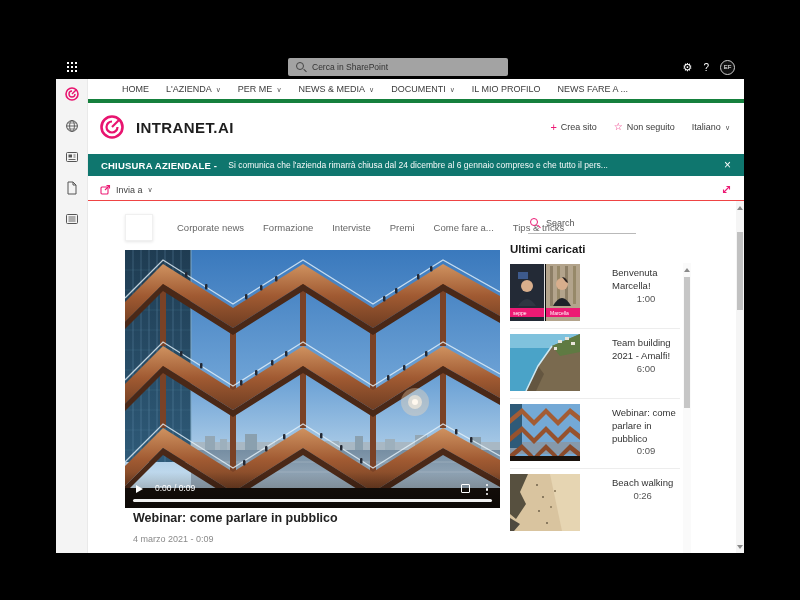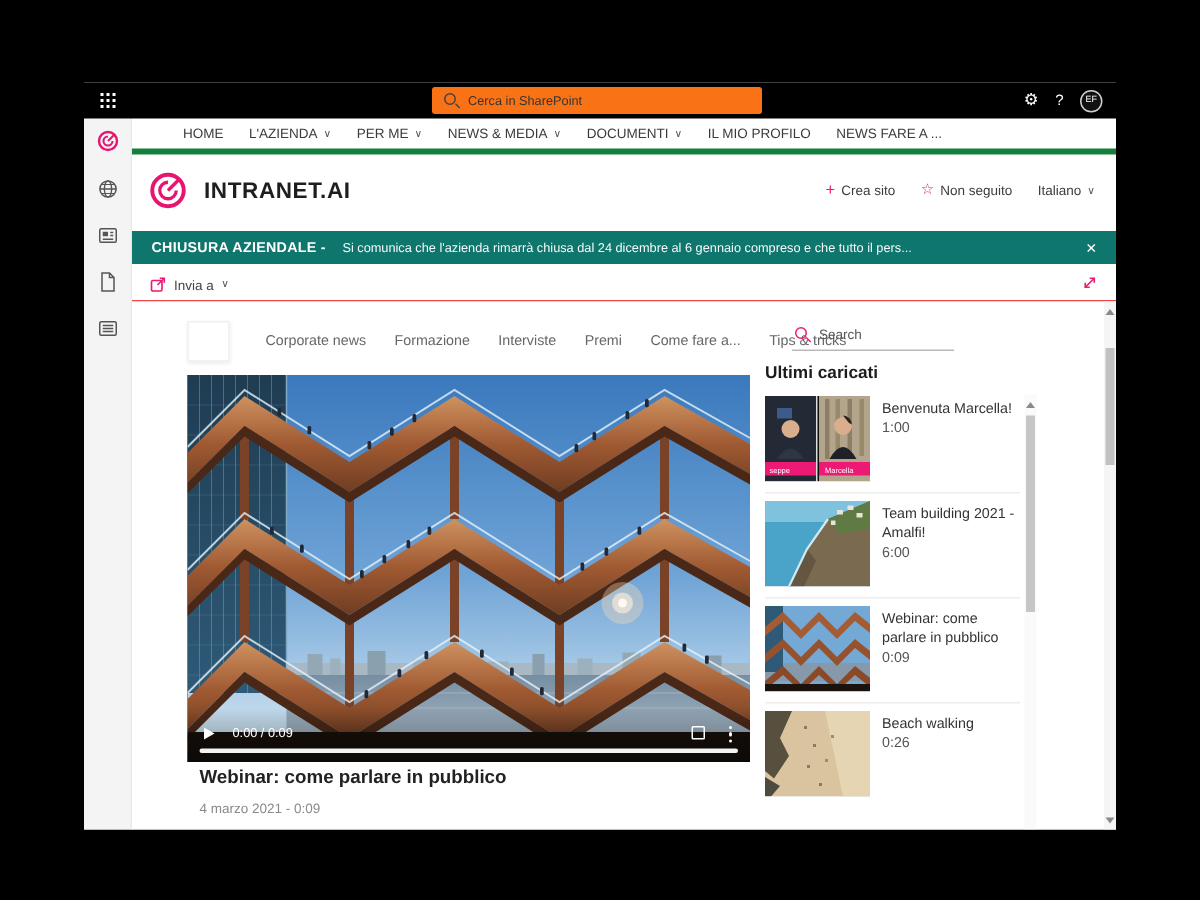--- a/index.html
+++ b/index.html
@@ -4,21 +4,21 @@
 <style>
   * { margin:0; padding:0; box-sizing:border-box; }
   html,body { width:800px; height:600px; background:#000; overflow:hidden;
               font-family:"Liberation Sans", sans-serif; }
   .window { position:absolute; left:56px; top:55px; width:688px; height:498px; background:#fff; }
 
   
   .topbar { position:relative; height:24px; background:#000; display:flex; align-items:center; }
   .waffle { display:grid; grid-template-columns:repeat(3,2px); grid-gap:2px; margin-left:11px; cursor:pointer; }
   .waffle i { width:2px; height:2px; background:#fff; }
-  .sp-search { position:absolute; left:232px; top:3px; width:220px; height:18px; background:#f97316;
+  .sp-search { position:absolute; left:232px; top:3px; width:220px; height:18px; background:#a3a3a3;
                border-radius:2px; display:flex; align-items:center; gap:6px; padding-left:8px;
                font-size:8.5px; color:#333; }
   .topbar-right { margin-left:auto; display:flex; align-items:center; gap:11px; margin-right:9px; }
   .gear { color:#fff; font-size:11px; line-height:1; cursor:pointer; }
   .help { color:#fff; font-size:10px; cursor:pointer; }
   .avatar { width:15px; height:15px; border:1px solid #cfcfcf; border-radius:50%; background:#111;
             color:#fff; font-size:6px; display:flex; align-items:center; justify-content:center; cursor:pointer; }
 
   .mag { position:relative; width:10px; height:10px; display:inline-block; color:#444; flex:none; }
   .mag::before { content:""; position:absolute; left:0; top:0; width:6px; height:6px;
@@ -86,22 +86,22 @@
               background:rgba(255,255,255,0.95); border-radius:2px; cursor:pointer; }
 
   .video-title { position:absolute; left:45px; top:310px; font-size:12.5px; font-weight:bold; color:#222; }
   .video-meta { position:absolute; left:45px; top:333px; font-size:9px; color:#8a8a8a; }
 
   .uploads-heading { position:absolute; left:422px; top:42px; font-size:11.5px; font-weight:bold; color:#1c1c1c; }
   .uploads { position:absolute; left:422px; top:58px; width:170px; }
   .up-item { display:flex; gap:8px; padding:5px 0 7px; border-bottom:1px solid #ededed; cursor:pointer; }
   .up-item:last-child { border-bottom:none; }
   .thumb { width:70px; height:57px; flex:none; overflow:hidden; background:#ddd; }
-  .up-text { padding-top:3px; font-size:9.5px; color:#333; line-height:1.35; }
-  .up-dur { color:#555; }
+  .up-text { padding-top:3px; font-size:9.5px; color:#333; line-height:1.35;margin-left:24px; }
+  .up-dur { color:#555;text-align:center; }
 
   
   .inner-scroll { position:absolute; left:595px; top:62px; bottom:0; width:8px; background:#fafafa; }
   .inner-scroll .thumbbar { position:absolute; left:1px; top:14px; width:6px; height:131px; background:#c6c6c6; }
   .outer-scroll { position:absolute; right:0; top:0; bottom:0; width:8px; background:#f5f5f5; }
   .outer-scroll .thumbbar { position:absolute; left:1px; top:31px; width:6px; height:78px; background:#c1c1c1; }
   .arr { position:absolute; left:1px; width:0; height:0; border-left:3px solid transparent;
          border-right:3px solid transparent; cursor:pointer; }
   .arr.up { top:5px; border-bottom:4px solid #8a8a8a; }
   .arr.down { bottom:4px; border-top:4px solid #8a8a8a; }

